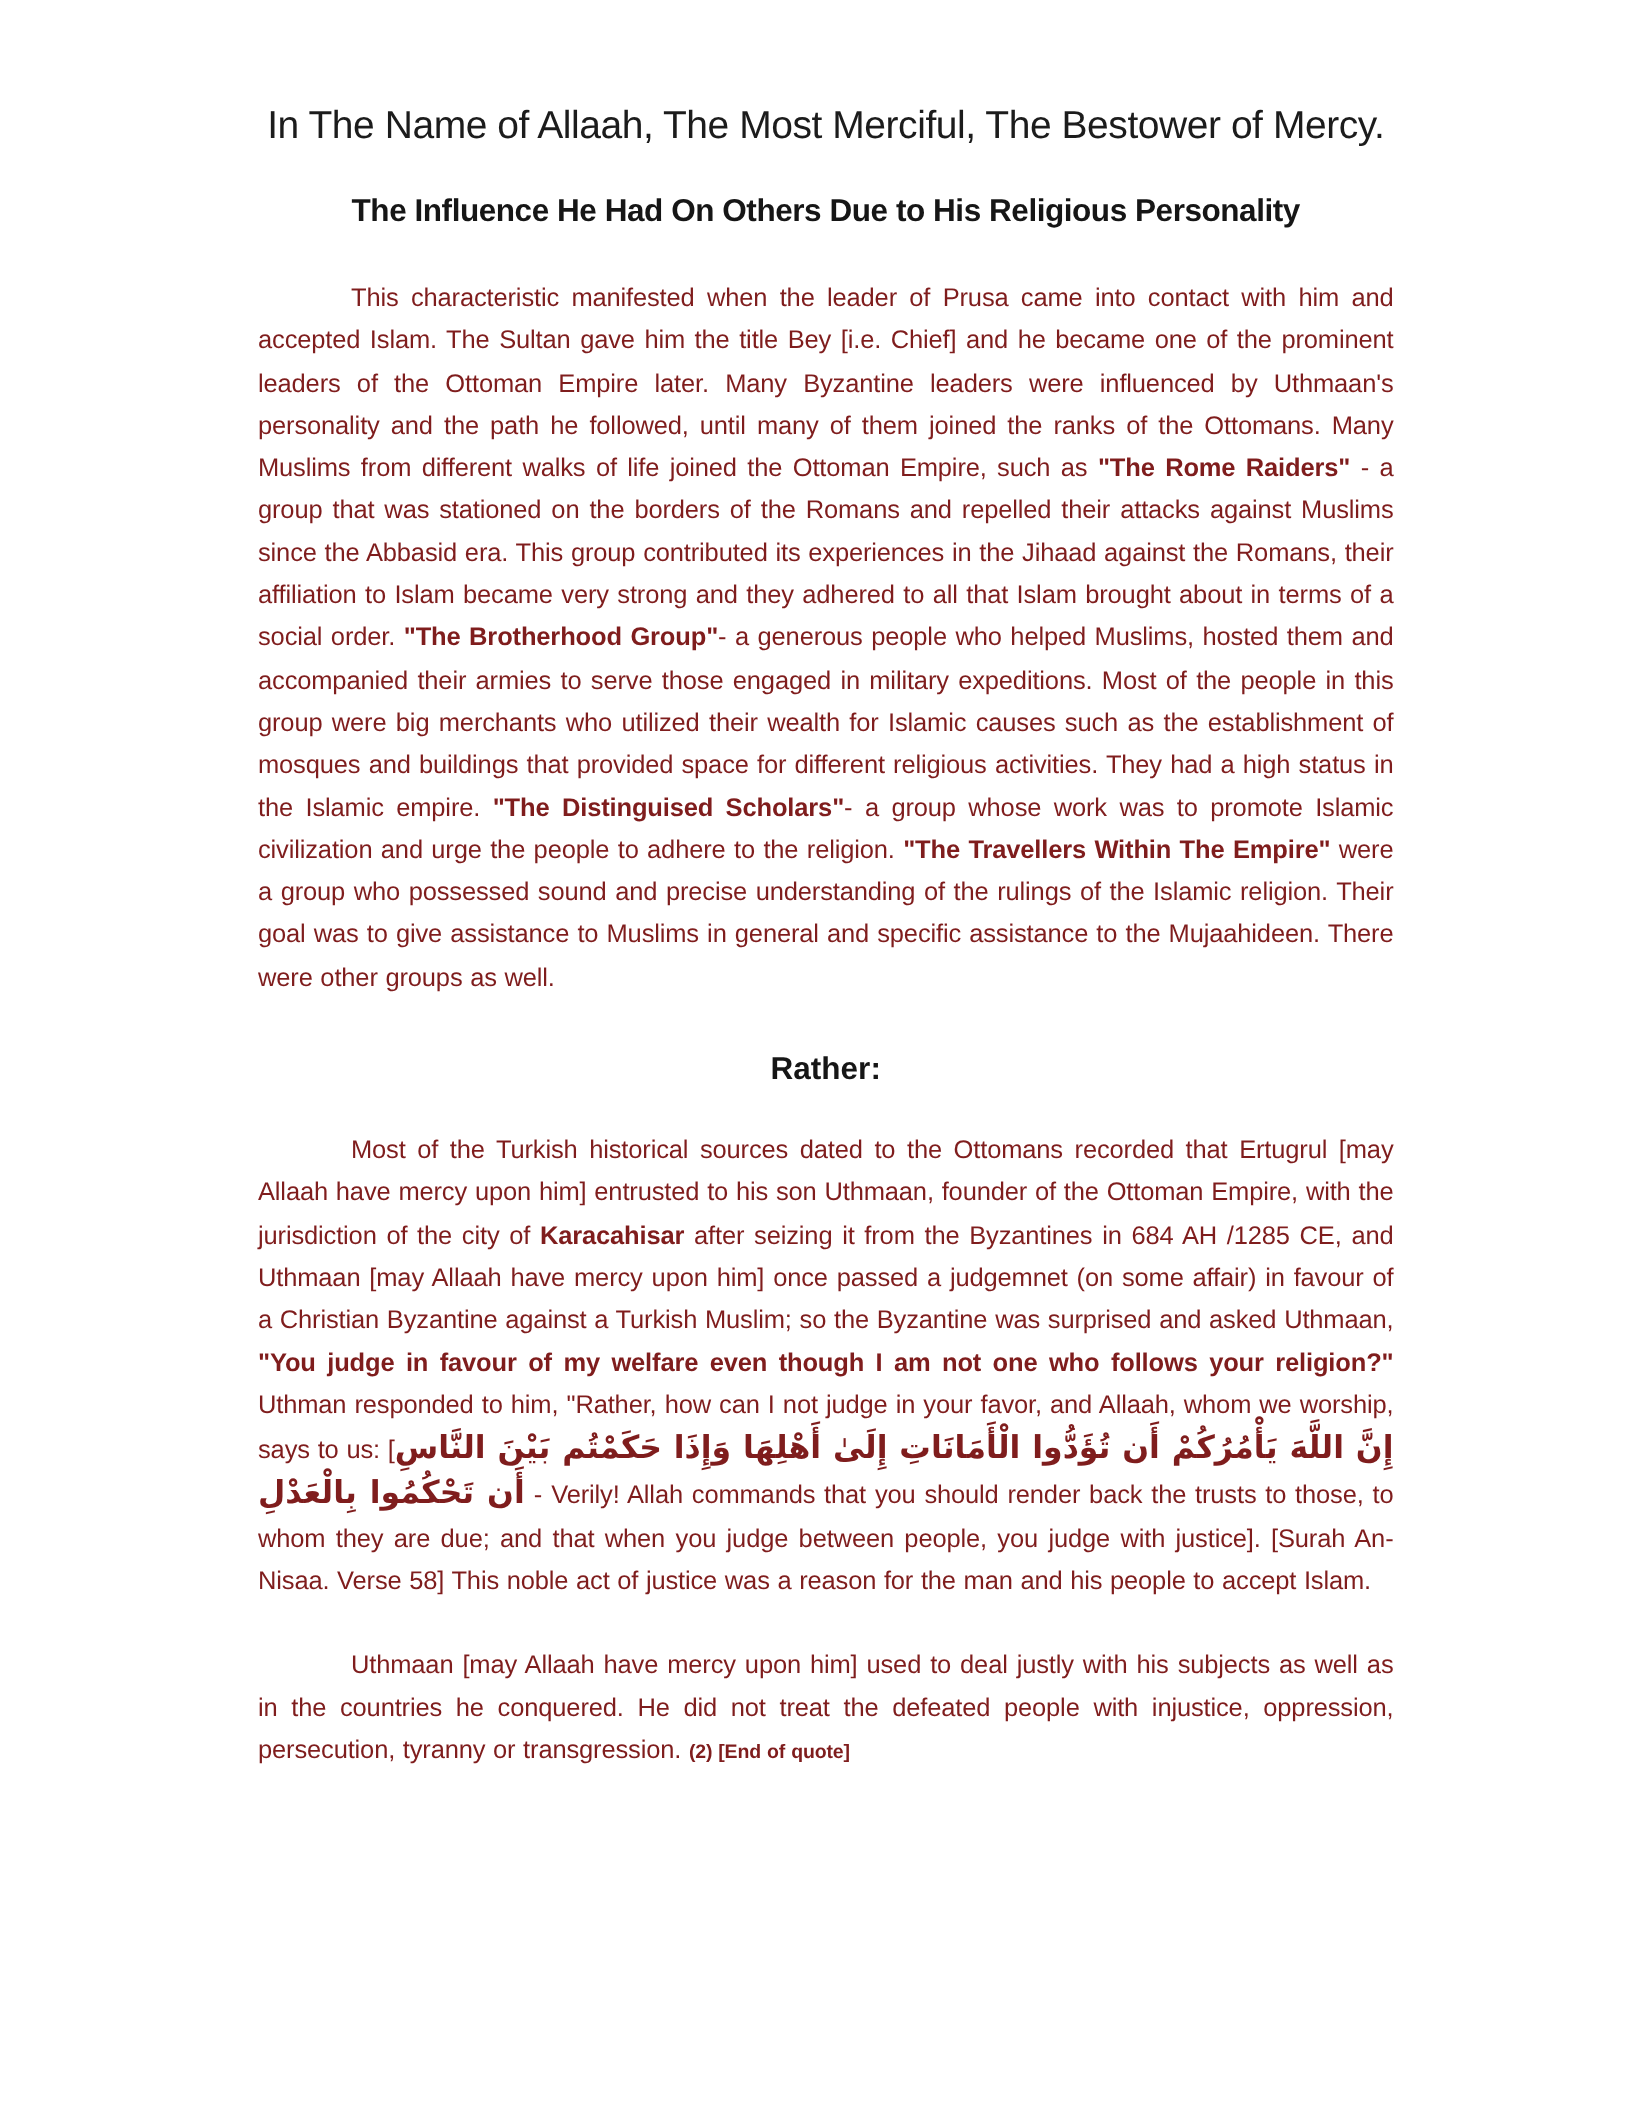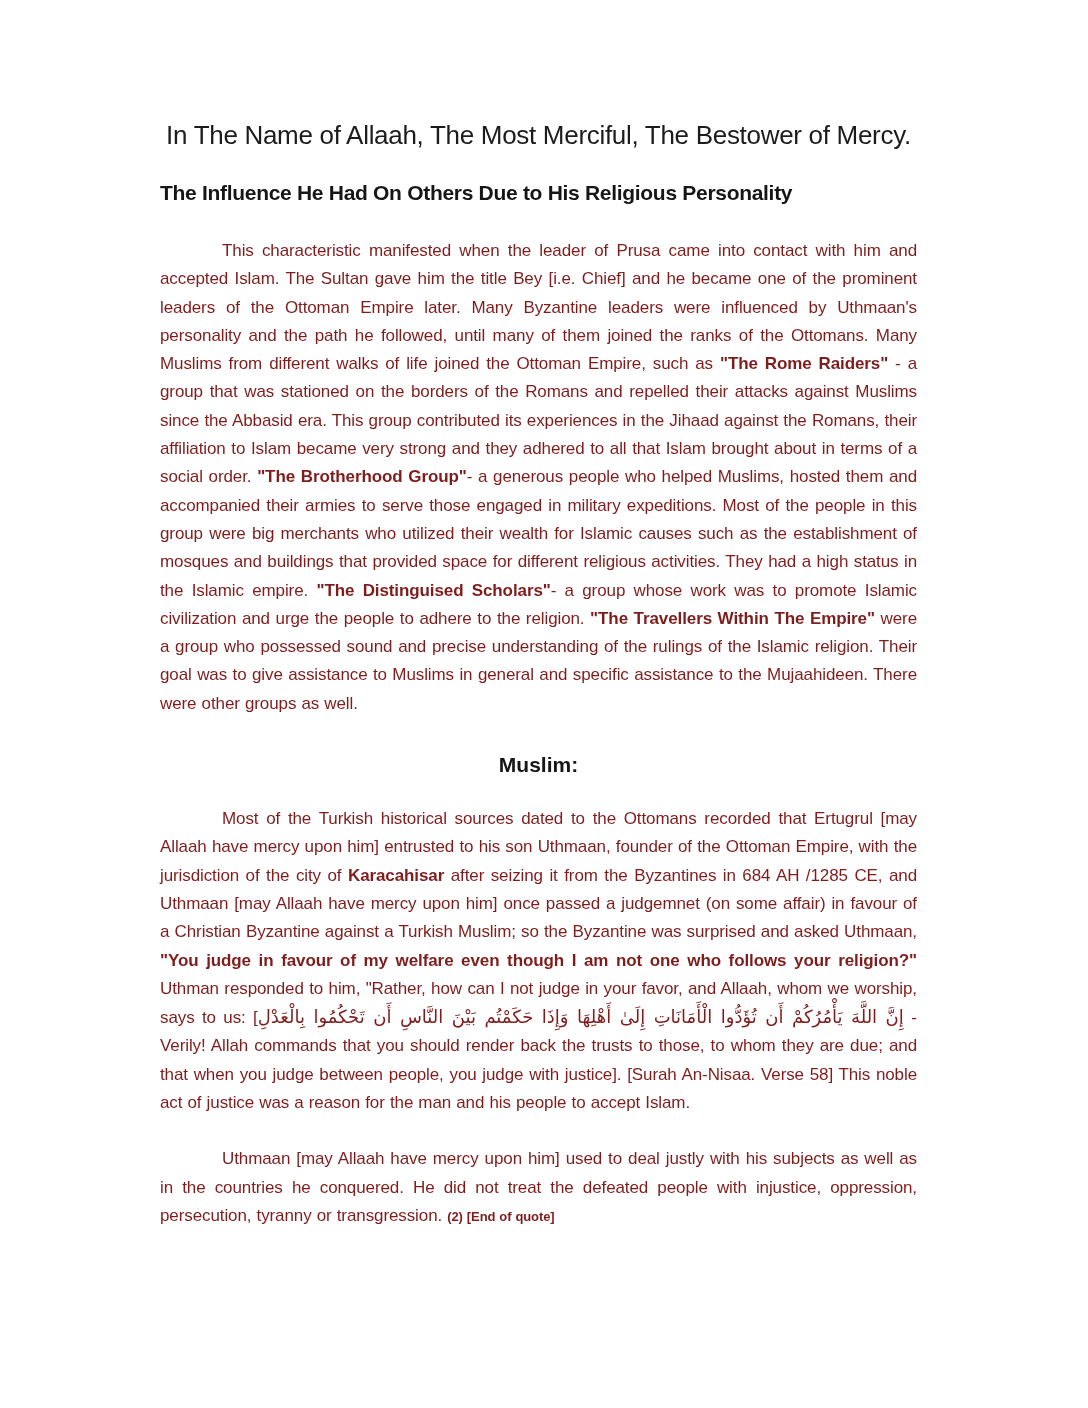--- a/index.html
+++ b/index.html
@@ -9,33 +9,34 @@
   }
   .page {
     position: relative;
     width: 1060px;
     height: 1408px;
     background: #ffffff;
     color: #1a1a1a;
     font-family: "Liberation Sans", "DejaVu Sans", sans-serif;
     overflow: hidden;
     box-sizing: border-box;
-    padding: 118px 143px 0 160px;
+    padding: 66px 143px 0 160px;
+    margin-left: 12px;
   }
   .doc-title {
     text-align: center;
     font-size: 26px;
     font-weight: 400;
     letter-spacing: -0.3px;
     color: #1c1c1c;
     margin: 0 0 27px 0;
     line-height: 34px;
   }
   .doc-subtitle {
-    text-align: left;
+    text-align: center;
     font-size: 21px;
     font-weight: 700;
     letter-spacing: -0.3px;
     color: #161616;
     margin: 0 0 30px 0;
     line-height: 28px;
   }
   .section-heading {
     text-align: center;
     font-size: 21px;
@@ -52,38 +53,39 @@
     margin: 0 0 28px 0;
     color: #7f1d1d;
     letter-spacing: -0.1px;
     word-spacing: 0.5px;
   }
   .seg-bold {
     font-weight: 700;
   }
   .seg-arabic {
     font-family: "DejaVu Sans", sans-serif;
-    font-size: 18px;
+    font-size: 21px;
     line-height: 28.3px;
+    font-weight: bold;
   }
   .seg-bold-small {
     font-weight: 700;
     font-size: 13px;
   }
 </style>
 </head>
 <body>
 
 <div class="page">
 
   <h1 class="doc-title">In The Name of Allaah, The Most Merciful, The Bestower of Mercy.</h1>
 
   <h2 class="doc-subtitle">The Influence He Had On Others Due to His Religious Personality</h2>
 
   <p class="body-para"><span>This characteristic manifested when the leader of Prusa came into contact with him and accepted Islam. The Sultan gave him the title Bey [i.e. Chief] and he became one of the prominent leaders of the Ottoman Empire later. Many Byzantine leaders were influenced by Uthmaan's personality and the path he followed, until many of them joined the ranks of the Ottomans. Many Muslims from different walks of life joined the Ottoman Empire, such as </span><span class="seg-bold">"The Rome Raiders"</span><span> - a group that was stationed on the borders of the Romans and repelled their attacks against Muslims since the Abbasid era. This group contributed its experiences in the Jihaad against the Romans, their affiliation to Islam became very strong and they adhered to all that Islam brought about in terms of a social order. </span><span class="seg-bold">"The Brotherhood Group"</span><span>- a generous people who helped Muslims, hosted them and accompanied their armies to serve those engaged in military expeditions. Most of the people in this group were big merchants who utilized their wealth for Islamic causes such as the establishment of mosques and buildings that provided space for different religious activities. They had a high status in the Islamic empire. </span><span class="seg-bold">"The Distinguised Scholars"</span><span>- a group whose work was to promote Islamic civilization and urge the people to adhere to the religion. </span><span class="seg-bold">"The Travellers Within The Empire"</span><span> were a group who possessed sound and precise understanding of the rulings of the Islamic religion. Their goal was to give assistance to Muslims in general and specific assistance to the Mujaahideen. There were other groups as well.</span></p>
 
-  <h2 class="section-heading">Muslim:</h2>
+  <h2 class="section-heading">Rather:</h2>
 
   <p class="body-para"><span>Most of the Turkish historical sources dated to the Ottomans recorded that Ertugrul [may Allaah have mercy upon him] entrusted to his son Uthmaan, founder of the Ottoman Empire, with the jurisdiction of the city of </span><span class="seg-bold">Karacahisar</span><span> after seizing it from the Byzantines in 684 AH /1285 CE, and Uthmaan [may Allaah have mercy upon him] once passed a judgemnet (on some affair) in favour of a Christian Byzantine against a Turkish Muslim; so the Byzantine was surprised and asked Uthmaan,  </span><span class="seg-bold">"You judge in favour of my welfare even though I am not one who follows your religion?"</span><span> Uthman responded to him, "Rather, how can I not judge in your favor, and Allaah, whom we worship, says to us: [</span><span class="seg-arabic" dir="rtl">إِنَّ اللَّهَ يَأْمُرُكُمْ أَن تُؤَدُّوا الْأَمَانَاتِ إِلَىٰ أَهْلِهَا وَإِذَا حَكَمْتُم بَيْنَ النَّاسِ أَن تَحْكُمُوا بِالْعَدْلِ</span><span> -  Verily! Allah commands that you should render back the trusts to those, to whom they are due; and that when you judge between people, you judge with justice]. [Surah An-Nisaa. Verse 58] This noble act of justice was a reason for the man and his people to accept Islam.</span></p>
 
   <p class="body-para"><span>Uthmaan [may Allaah have mercy upon him] used to deal justly with his subjects as well as in the countries he conquered. He did not treat the defeated people with injustice, oppression, persecution, tyranny or  transgression. </span><span class="seg-bold-small">(2) [End of quote]</span></p>
 
 </div>
 
 </body></html>

